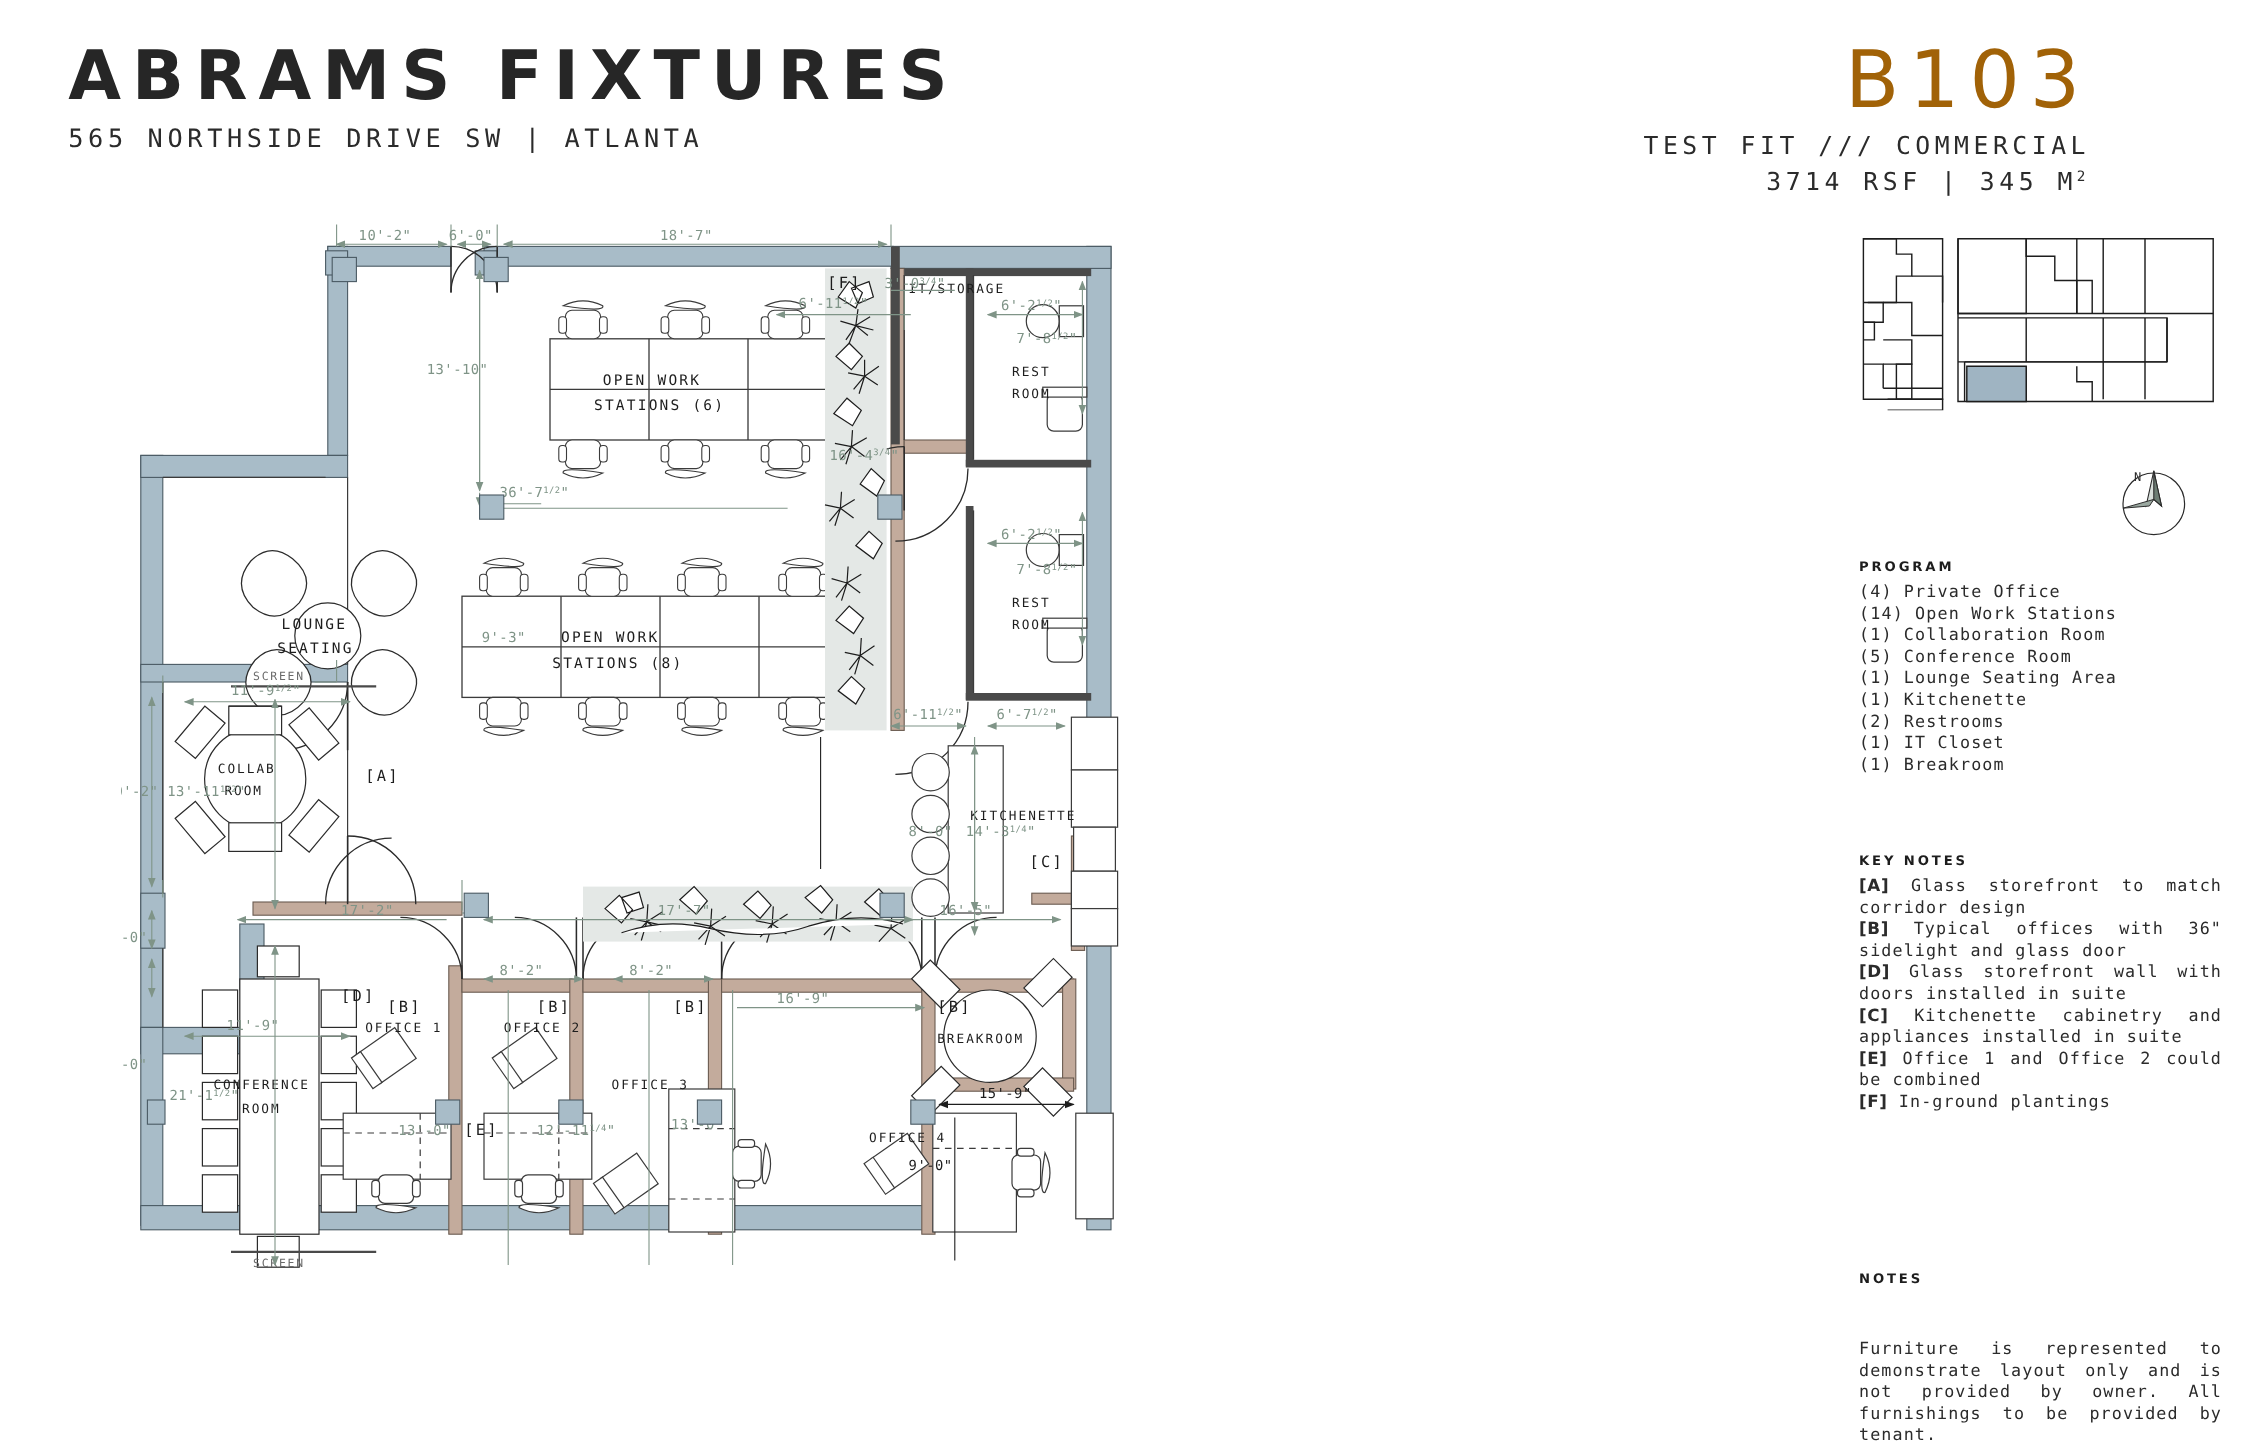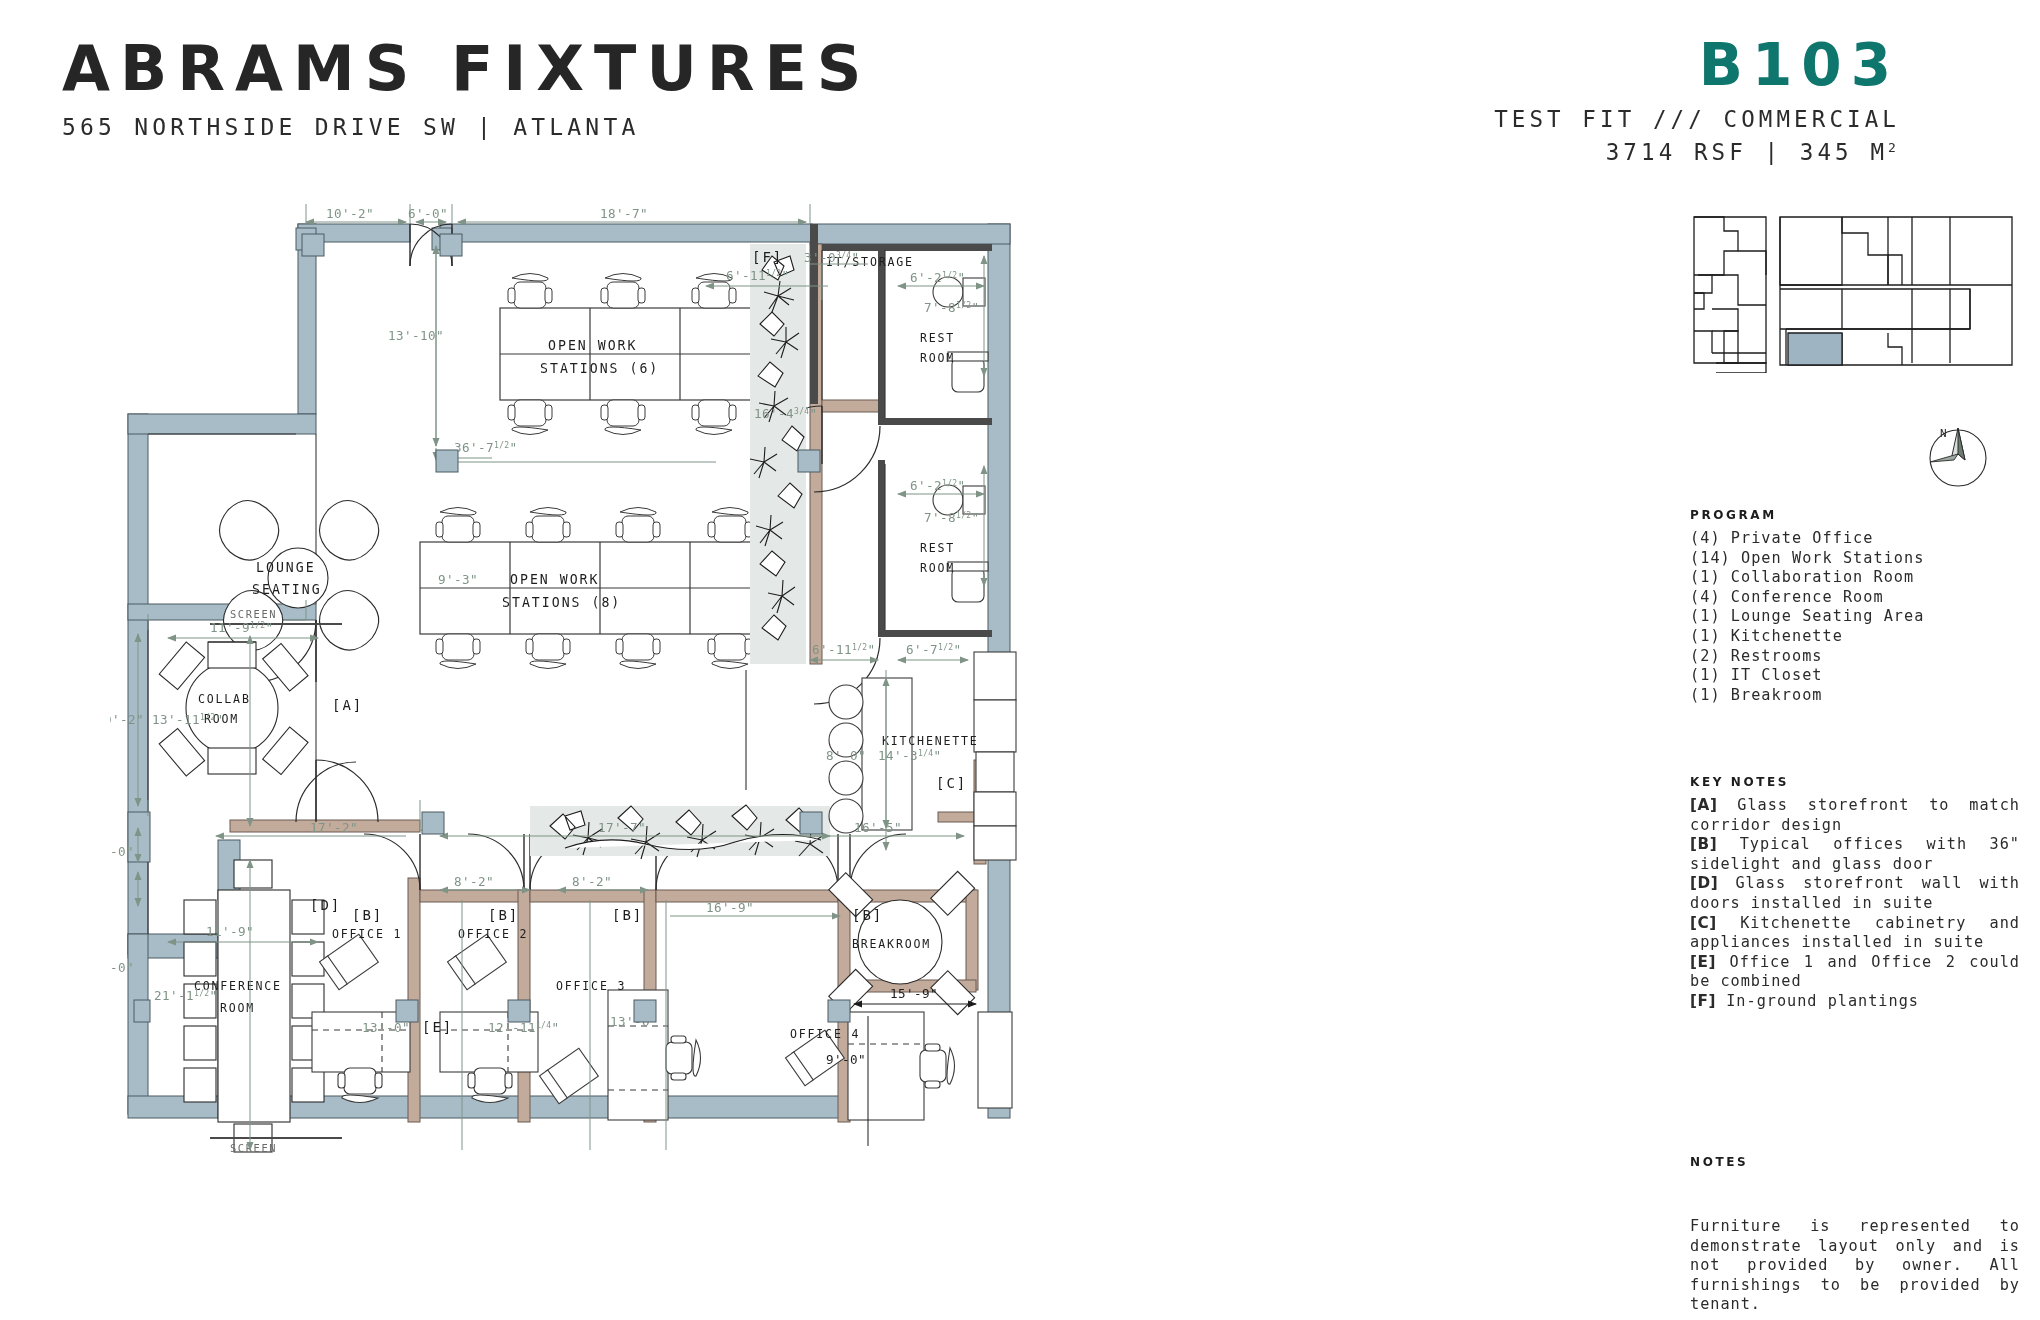--- a/index.html
+++ b/index.html
@@ -9,22 +9,22 @@
 
   
   #header{position:absolute;left:0;top:0;width:1928px;height:200px;}
   #title-block{position:absolute;left:62px;top:38px;}
   .proj-title{font-family:"DejaVu Sans","Liberation Sans",sans-serif;
       font-weight:bold;font-size:62px;letter-spacing:10px;color:#262626;line-height:1;
       white-space:nowrap;}
   .proj-addr{font-size:23px;letter-spacing:4.2px;color:#2b2b2b;margin-top:14px;white-space:nowrap;}
 
   #title-right{position:absolute;right:28px;top:36px;text-align:right;}
-  .suite-num{font-family:"DejaVu Sans","Liberation Sans",sans-serif;font-weight:bold;
-      font-size:58px;letter-spacing:9px;color:#0f766e;line-height:1;}
+  .suite-num{font-family:"DejaVu Sans","Liberation Sans",sans-serif;font-weight:normal;
+      font-size:72px;letter-spacing:9px;color:#a16207;line-height:1;}
   .fit-type{font-size:22.5px;letter-spacing:4.1px;margin-top:12px;white-space:nowrap;}
   .rsf{font-size:22.5px;letter-spacing:4.1px;margin-top:7px;white-space:nowrap;}
   .rsf sup{font-size:13px;}
   #keyplan{width:326px;height:160px;position:relative;margin-top:5px;}
   #compass{position:absolute;left:1910px;top:410px;width:88px;height:88px;}
 
   .sec-head{font-family:"DejaVu Sans","Liberation Sans",sans-serif;font-weight:bold;
       font-size:12px;letter-spacing:2.6px;color:#1d1d1d;margin:0 0 7px 0;}
   .sec{position:absolute;left:1690px;width:330px;}
   #program-sec{top:508px;}
@@ -114,21 +114,21 @@
   <path d="M20 52 L48 44 L44 50 Z" fill="#9aa8a0" stroke="#2b2b2b" stroke-width=".9"></path>
   <text x="30" y="27" class="dim" style="fill:#2b2b2b;font-size:11px">N</text>
 </svg>
 </div>
 
 <div class="sec" id="program-sec">
   <div class="sec-head">PROGRAM</div>
   <div class="li">(4) Private Office</div>
   <div class="li">(14) Open Work Stations</div>
   <div class="li">(1) Collaboration Room</div>
-  <div class="li">(4) Conference Room</div>
+  <div class="li">(5) Conference Room</div>
   <div class="li">(1) Lounge Seating Area</div>
   <div class="li">(1) Kitchenette</div>
   <div class="li">(2) Restrooms</div>
   <div class="li">(1) IT Closet</div>
   <div class="li">(1) Breakroom</div>
 </div>
 
 <div class="sec" id="keynotes-sec">
   <div class="sec-head">KEY NOTES</div>
   <div class="kn"><b>[A]</b> <span>Glass storefront to match corridor design</span></div>

